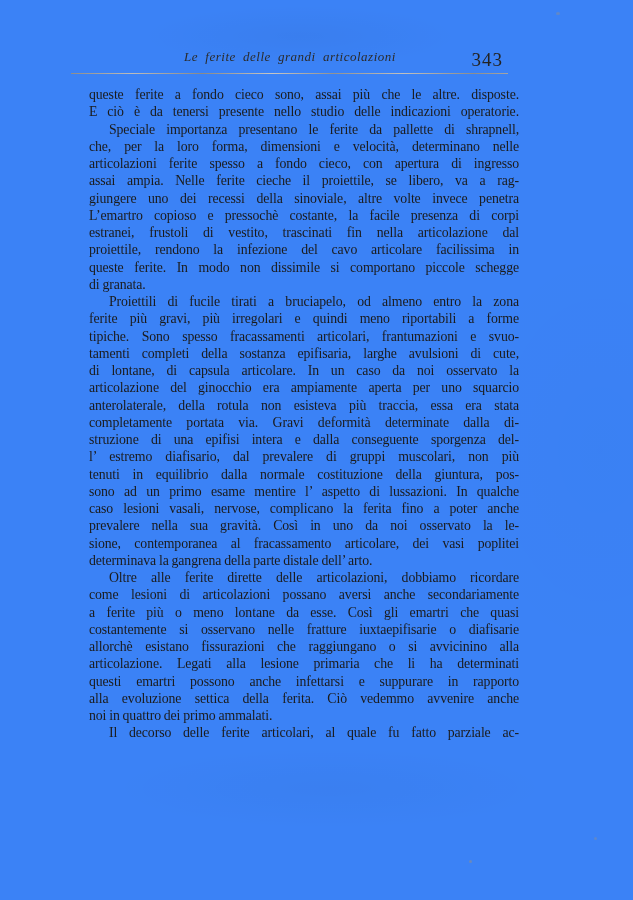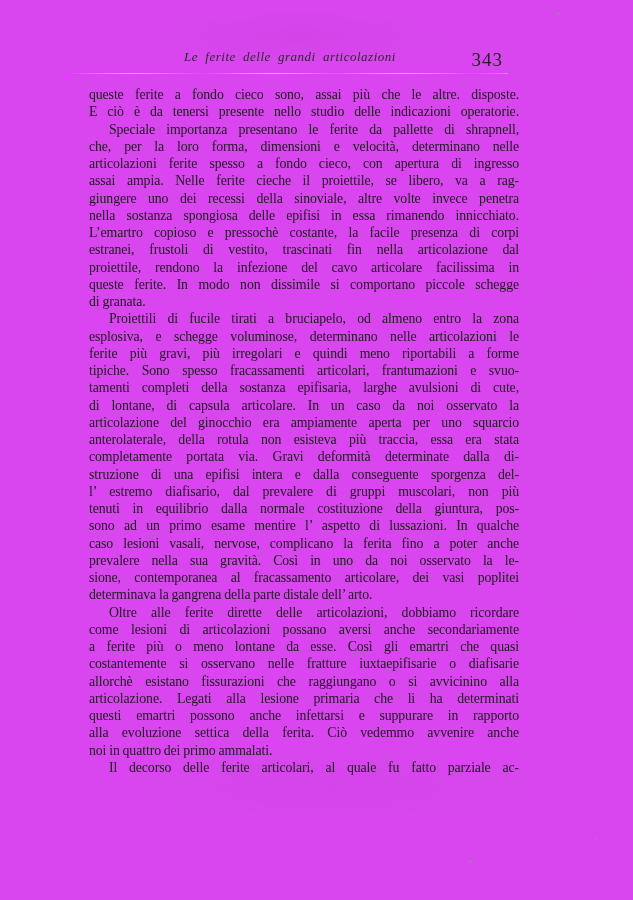--- a/index.html
+++ b/index.html
@@ -1,20 +1,20 @@
 <!DOCTYPE html>
 <html><head>
 <meta charset="utf-8">
 <style>
   html, body { margin: 0; padding: 0; background: #ffffff; }
   .page {
     position: relative;
     width: 633px;
     height: 900px;
-    background: #d946ef;
+    background: #3b82f6;
     font-family: "Liberation Serif", "DejaVu Serif", serif;
     color: #1c1c1c;
     overflow: hidden;
   }
   
   .page::before {
     content: "";
     position: absolute;
     inset: 0;
     background:
@@ -98,28 +98,26 @@
   </div>
   <div class="rule"></div>
   <div class="body-text">
       <div class="line">queste ferite a fondo cieco sono, assai più che le altre. disposte.</div>
       <div class="line">E ciò è da tenersi presente nello studio delle indicazioni operatorie.</div>
       <div class="line indent">Speciale importanza presentano le ferite da pallette di shrapnell,</div>
       <div class="line">che, per la loro forma, dimensioni e velocità, determinano nelle</div>
       <div class="line">articolazioni ferite spesso a fondo cieco, con apertura di ingresso</div>
       <div class="line">assai ampia. Nelle ferite cieche il proiettile, se libero, va a rag-</div>
       <div class="line">giungere uno dei recessi della sinoviale, altre volte invece penetra</div>
-      <div class="line">nella sostanza spongiosa delle epifisi in essa rimanendo innicchiato.</div>
       <div class="line">L’emartro copioso e pressochè costante, la facile presenza di corpi</div>
       <div class="line">estranei, frustoli di vestito, trascinati fin nella articolazione dal</div>
       <div class="line">proiettile, rendono la infezione del cavo articolare facilissima in</div>
       <div class="line">queste ferite. In modo non dissimile si comportano piccole schegge</div>
       <div class="line left">di granata.</div>
       <div class="line indent">Proiettili di fucile tirati a bruciapelo, od almeno entro la zona</div>
-      <div class="line">esplosiva, e schegge voluminose, determinano nelle articolazioni le</div>
       <div class="line">ferite più gravi, più irregolari e quindi meno riportabili a forme</div>
       <div class="line">tipiche. Sono spesso fracassamenti articolari, frantumazioni e svuo-</div>
       <div class="line">tamenti completi della sostanza epifisaria, larghe avulsioni di cute,</div>
       <div class="line">di lontane, di capsula articolare. In un caso da noi osservato la</div>
       <div class="line">articolazione del ginocchio era ampiamente aperta per uno squarcio</div>
       <div class="line">anterolaterale, della rotula non esisteva più traccia, essa era stata</div>
       <div class="line">completamente portata via. Gravi deformità determinate dalla di-</div>
       <div class="line">struzione di una epifisi intera e dalla conseguente sporgenza del-</div>
       <div class="line">l’ estremo diafisario, dal prevalere di gruppi muscolari, non più</div>
       <div class="line">tenuti in equilibrio dalla normale costituzione della giuntura, pos-</div>

